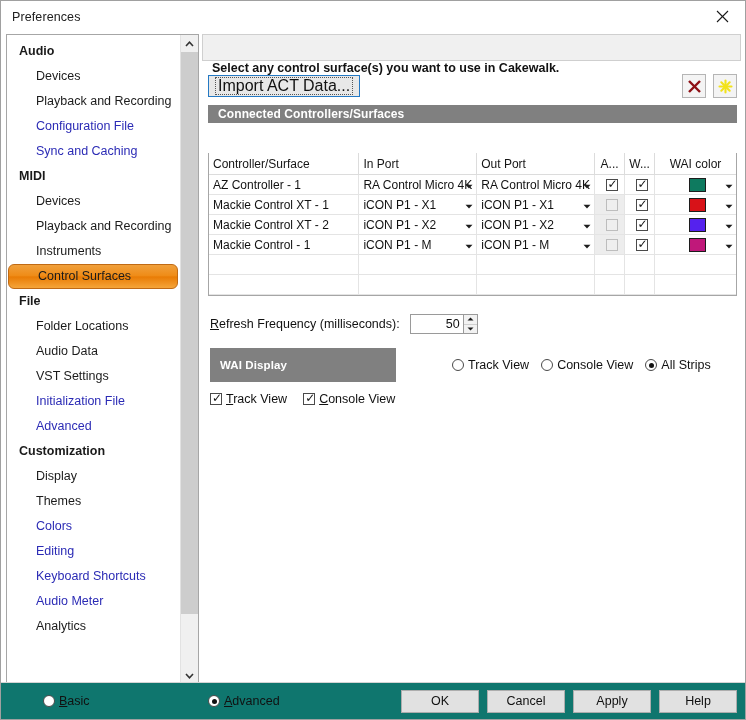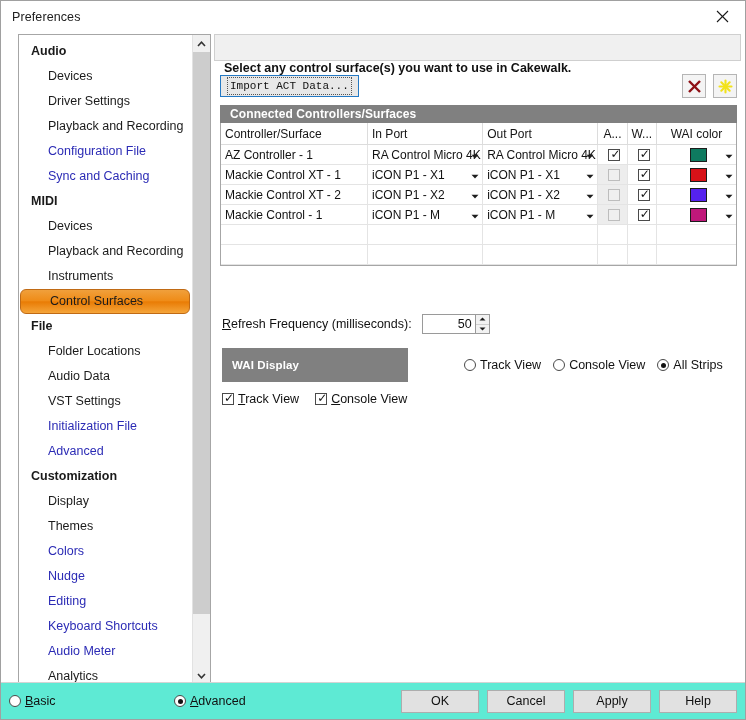--- a/index.html
+++ b/index.html
@@ -58,21 +58,20 @@
     cursor: default;
   }
   #close-button svg { display: block; }
 
   
   #body-area {
     flex: 1;
     display: flex;
     position: relative;
     min-height: 0;
-    padding-left: 12px;
   }
 
   
   #sidebar-wrap {
     width: 193px;
     min-width: 193px;
     margin: 2px 0 0 5px;
     box-sizing: border-box;
     border: 1px solid #a6a6a6;
     background: #ffffff;
@@ -185,26 +184,26 @@
   }
   #import-act {
     position: absolute;
     left: 6px;
     top: 0;
     height: 22px;
     box-sizing: border-box;
     border: 1px solid #2479c4;
     background: #e8e8e8;
     padding: 0 6px;
-    font-size: 11px;
+    font-size: 16px;
     color: #111;
     display: flex;
     align-items: center;
     cursor: default;
-    font-family: Liberation Mono, monospace;
+    font-family: Liberation Sans, sans-serif;
   }
   #import-act .focus-ring {
     border: 1px dotted #555;
     padding: 0 2px;
     line-height: 16px;
     white-space: nowrap;
   }
   .icon-btn {
     position: absolute;
     top: -1px;
@@ -240,20 +239,21 @@
     box-sizing: border-box;
     letter-spacing: .1px;
   }
   .grp-title.small { height: 34px; font-size: 11.5px; }
 
   #surface-table-wrap {
     border: 1px solid #a6a6a6;
     border-top: none;
     background: #ffffff;
     box-sizing: border-box;
+    margin-top: 30px;
   }
   table.surfaces {
     width: 100%;
     border-collapse: collapse;
     table-layout: fixed;
     font-size: 12px;
   }
   table.surfaces th {
     font-weight: normal;
     text-align: left;
@@ -422,24 +422,25 @@
     border-radius: 50%;
     background: #111;
   }
   .acc { text-decoration: underline; }
 
   
   #footer {
     height: 36px;
     min-height: 36px;
     border-top: 1px solid #d4d4d4;
-    background: #5eead4;
-    display: flex;
-    align-items: center;
-    position: relative;
+    background: #0f766e;
+    display: flex;
+    align-items: center;
+    position: relative;
+    padding-left: 34px;
   }
   #footer-left {
     display: flex;
     align-items: center;
     padding-left: 8px;
   }
   #footer-left .opt { margin-right: 0; }
   #mode-basic { width: 165px; }
   #footer-buttons {
     position: absolute;
@@ -479,40 +480,38 @@
       </svg>
     </div>
   </div>
 
   <div id="body-area">
 
     <div id="sidebar-wrap">
       <div id="sidebar-list">
           <div class="nav-item group">Audio</div>
           <div class="nav-item child dark">Devices</div>
-          <div class="nav-item child dark">Driver Settings</div>
           <div class="nav-item child dark">Playback and Recording</div>
           <div class="nav-item child link">Configuration File</div>
           <div class="nav-item child link">Sync and Caching</div>
           <div class="nav-item group">MIDI</div>
           <div class="nav-item child dark">Devices</div>
           <div class="nav-item child dark">Playback and Recording</div>
           <div class="nav-item child dark">Instruments</div>
           <div class="nav-item child dark selected">Control Surfaces</div>
           <div class="nav-item group">File</div>
           <div class="nav-item child dark">Folder Locations</div>
           <div class="nav-item child dark">Audio Data</div>
           <div class="nav-item child dark">VST Settings</div>
           <div class="nav-item child link">Initialization File</div>
           <div class="nav-item child link">Advanced</div>
           <div class="nav-item group">Customization</div>
           <div class="nav-item child dark">Display</div>
           <div class="nav-item child dark">Themes</div>
           <div class="nav-item child link">Colors</div>
-          <div class="nav-item child link">Nudge</div>
           <div class="nav-item child link">Editing</div>
           <div class="nav-item child link">Keyboard Shortcuts</div>
           <div class="nav-item child link">Audio Meter</div>
           <div class="nav-item child dark">Analytics</div>
         </div>
       <div id="sb-scroll">
         <div class="sb-arrow">
           <svg width="9" height="6" viewBox="0 0 9 6">
             <path d="M1 5 L4.5 1.2 L8 5" fill="none" stroke="#333" stroke-width="1.6"></path>
           </svg>

